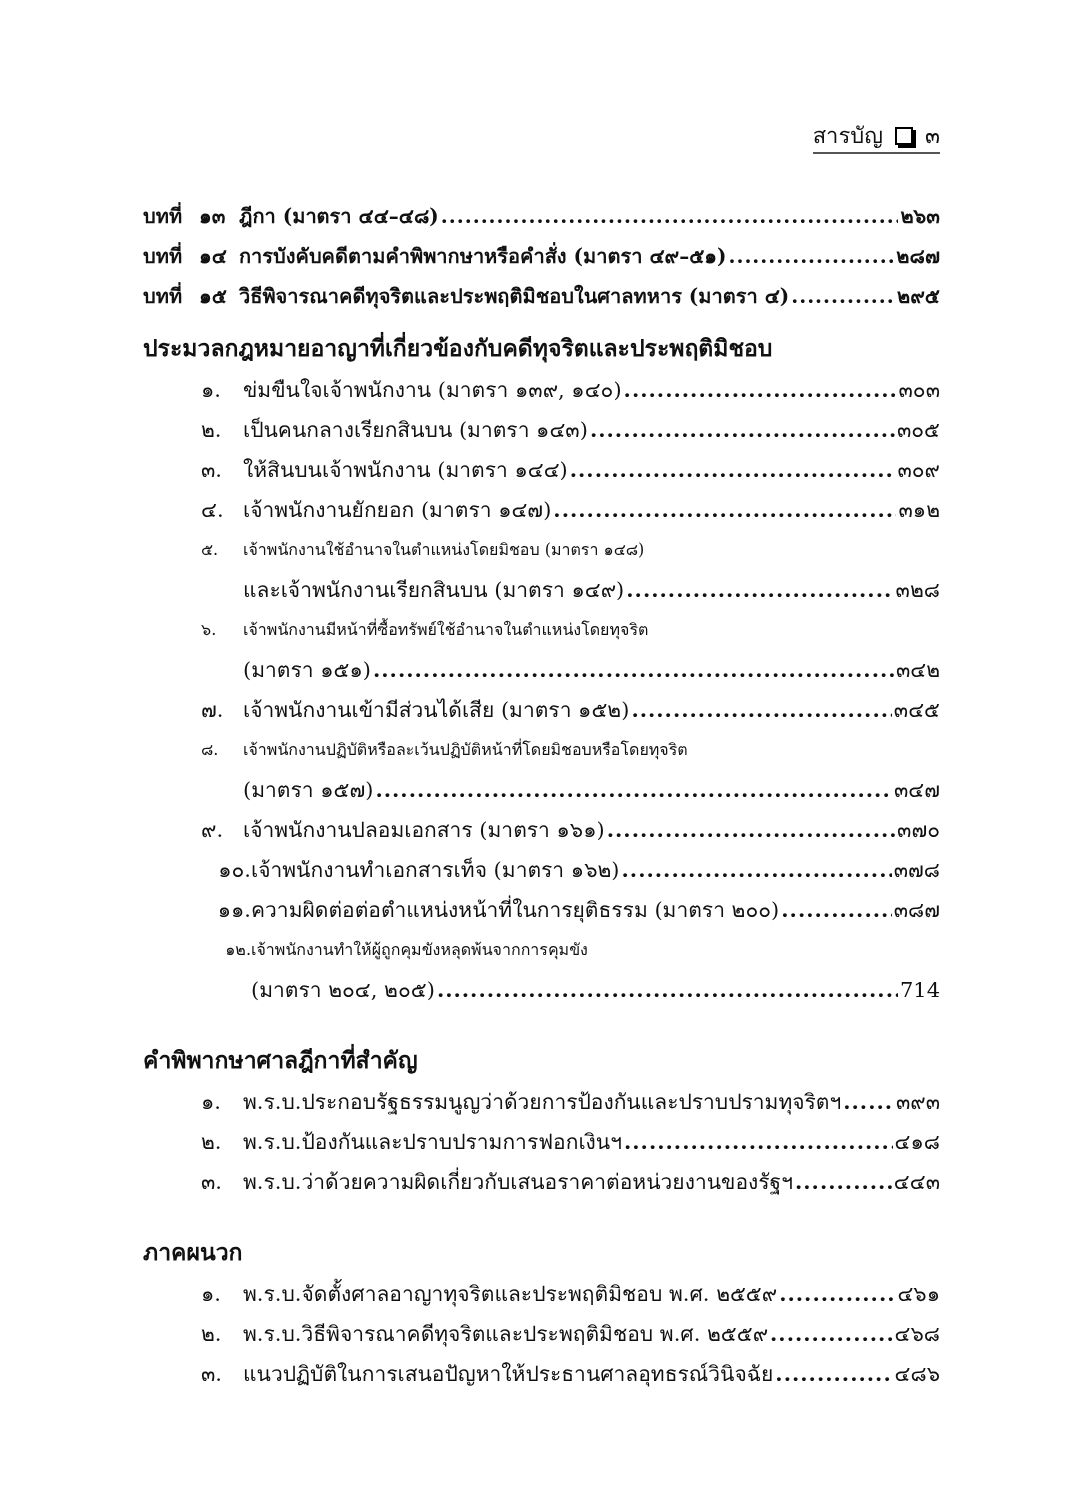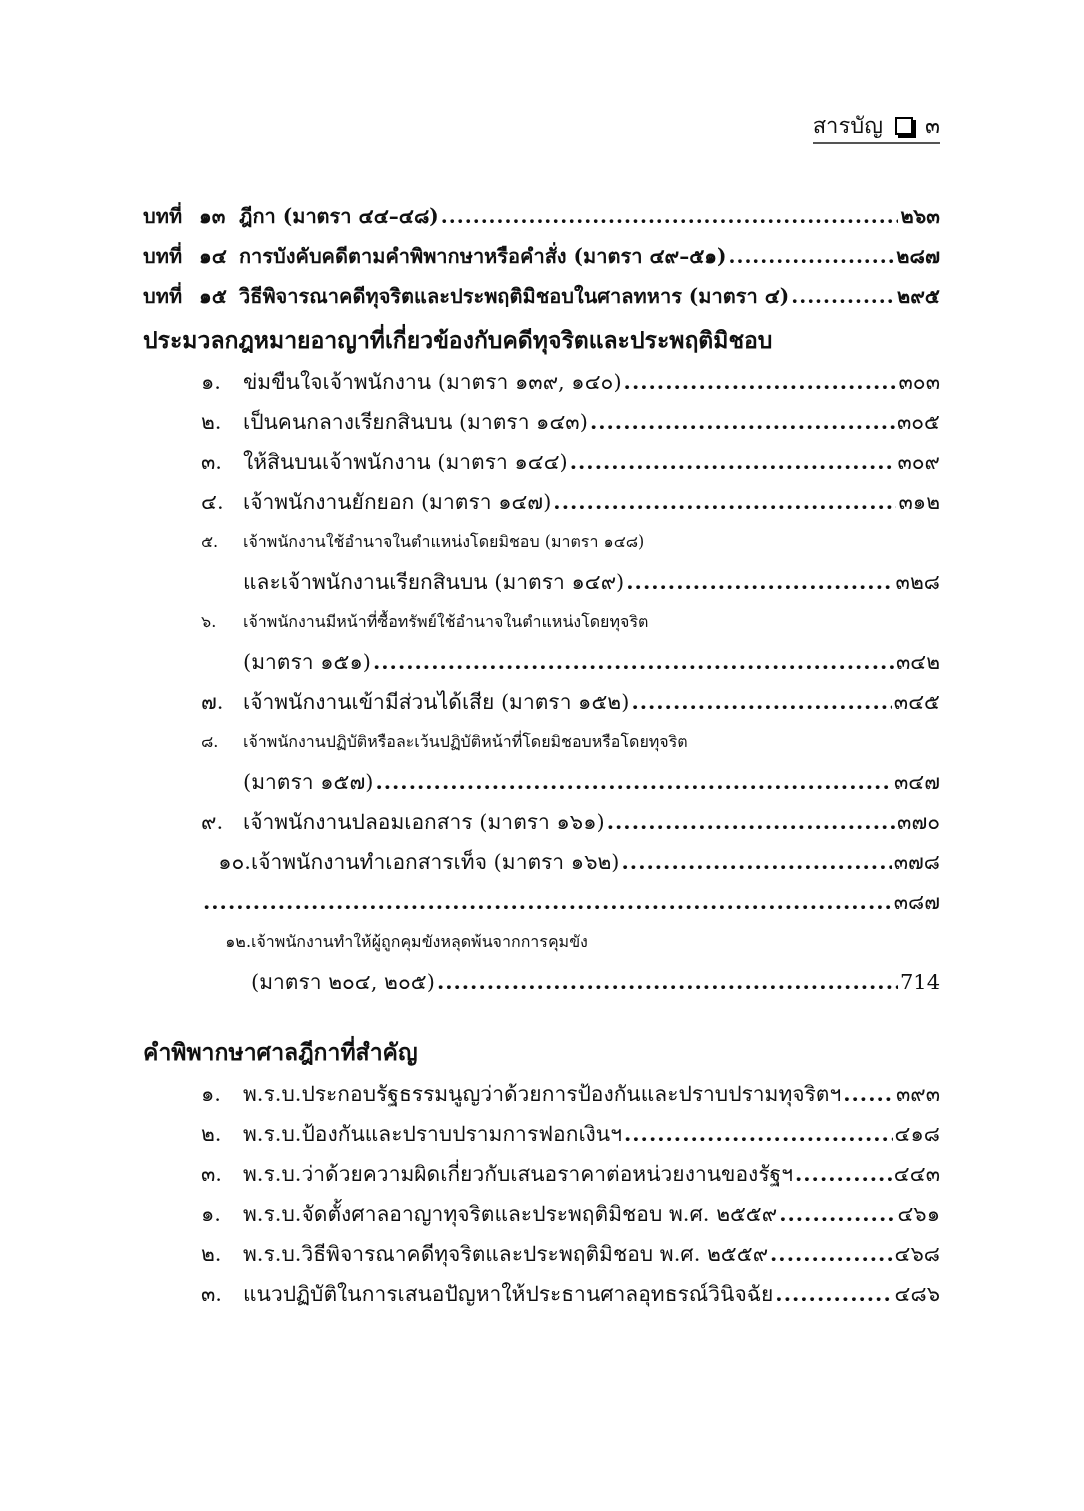--- a/index.html
+++ b/index.html
@@ -2,21 +2,21 @@
 <html><head>
   <meta charset="utf-8">
   <style>
     html, body { margin: 0; padding: 0; background: #ffffff; }
     body {
       width: 1084px; height: 1511px; position: relative; overflow: hidden;
       color: #111;
       font-family: "DejaVu Serif", serif;
     }
     .page-header {
-      position: absolute; top: 112px; right: 144px;
+      position: absolute; top: 122px; right: 144px;
       display: flex; align-items: center; gap: 8px;
       font-size: 22px; line-height: 28px;
       border-bottom: 2px solid #555; padding-bottom: 2px;
       font-family: "DejaVu Sans", sans-serif;
     }
     .checkbox-icon {
       display: inline-block; width: 14px; height: 14px;
       border: 2px solid #000; background: #fff;
       box-shadow: 3px 3px 0 #000; margin: 0 4px 0 4px;
     }
@@ -35,21 +35,21 @@
     .row .dots {
       flex: 1 1 auto; overflow: hidden; margin: 0 2px;
       letter-spacing: 1px; font-weight: bold;
     }
     .row .dots::before {
       content: "..................................................................................................................................................................................................................";
     }
     .row .page { flex: 0 0 auto; text-align: left; }
     .section-title {
       font-weight: bold; font-size: 23px; height: 44px; line-height: 44px;
-      margin-top: 2px;
+      margin-top: 10px;
     }
     .section-title.spaced { margin-top: 28px; }
     .item { padding-left: 58px; }
     .item .num { display: inline-block; width: 42px; }
     .item.wide .num { width: 50px; text-align: right; }
     .cont { padding-left: 100px; }
     .cont.wide { padding-left: 108px; }
     .plain-row { height: 40px; line-height: 40px; font-size: 16px; white-space: nowrap; }
   </style>
 </head>
@@ -134,20 +134,21 @@
     <span class="lbl"><span class="num">๙.</span><span>เจ้าพนักงานปลอมเอกสาร (มาตรา ๑๖๑)</span></span>
     <span class="dots"></span>
     <span class="page">๓๗๐</span>
   </div>
   <div class="row item wide">
     <span class="lbl"><span class="num">๑๐.</span><span>เจ้าพนักงานทำเอกสารเท็จ (มาตรา ๑๖๒)</span></span>
     <span class="dots"></span>
     <span class="page">๓๗๘</span>
   </div>
   <div class="row item wide">
+    <span class="lbl"><span class="num">๑๑.</span><span>ความผิดต่อต่อตำแหน่งหน้าที่ในการยุติธรรม (มาตรา ๒๐๐)</span></span>
     <span class="dots"></span>
     <span class="page">๓๘๗</span>
   </div>
   <div class="plain-row item wide">
     <span class="num">๑๒.</span><span>เจ้าพนักงานทำให้ผู้ถูกคุมขังหลุดพ้นจากการคุมขัง</span>
   </div>
   <div class="row cont wide">
     <span class="lbl">(มาตรา ๒๐๔, ๒๐๕)</span>
     <span class="dots"></span>
     <span class="page">714</span>
@@ -163,20 +164,21 @@
     <span class="lbl"><span class="num">๒.</span><span>พ.ร.บ.ป้องกันและปราบปรามการฟอกเงินฯ</span></span>
     <span class="dots"></span>
     <span class="page">๔๑๘</span>
   </div>
   <div class="row item">
     <span class="lbl"><span class="num">๓.</span><span>พ.ร.บ.ว่าด้วยความผิดเกี่ยวกับเสนอราคาต่อหน่วยงานของรัฐฯ</span></span>
     <span class="dots"></span>
     <span class="page">๔๔๓</span>
   </div>
 
+  <div class="section-title spaced">ภาคผนวก</div>
   <div class="row item">
     <span class="lbl"><span class="num">๑.</span><span>พ.ร.บ.จัดตั้งศาลอาญาทุจริตและประพฤติมิชอบ พ.ศ. ๒๕๕๙</span></span>
     <span class="dots"></span>
     <span class="page">๔๖๑</span>
   </div>
   <div class="row item">
     <span class="lbl"><span class="num">๒.</span><span>พ.ร.บ.วิธีพิจารณาคดีทุจริตและประพฤติมิชอบ พ.ศ. ๒๕๕๙</span></span>
     <span class="dots"></span>
     <span class="page">๔๖๘</span>
   </div>

